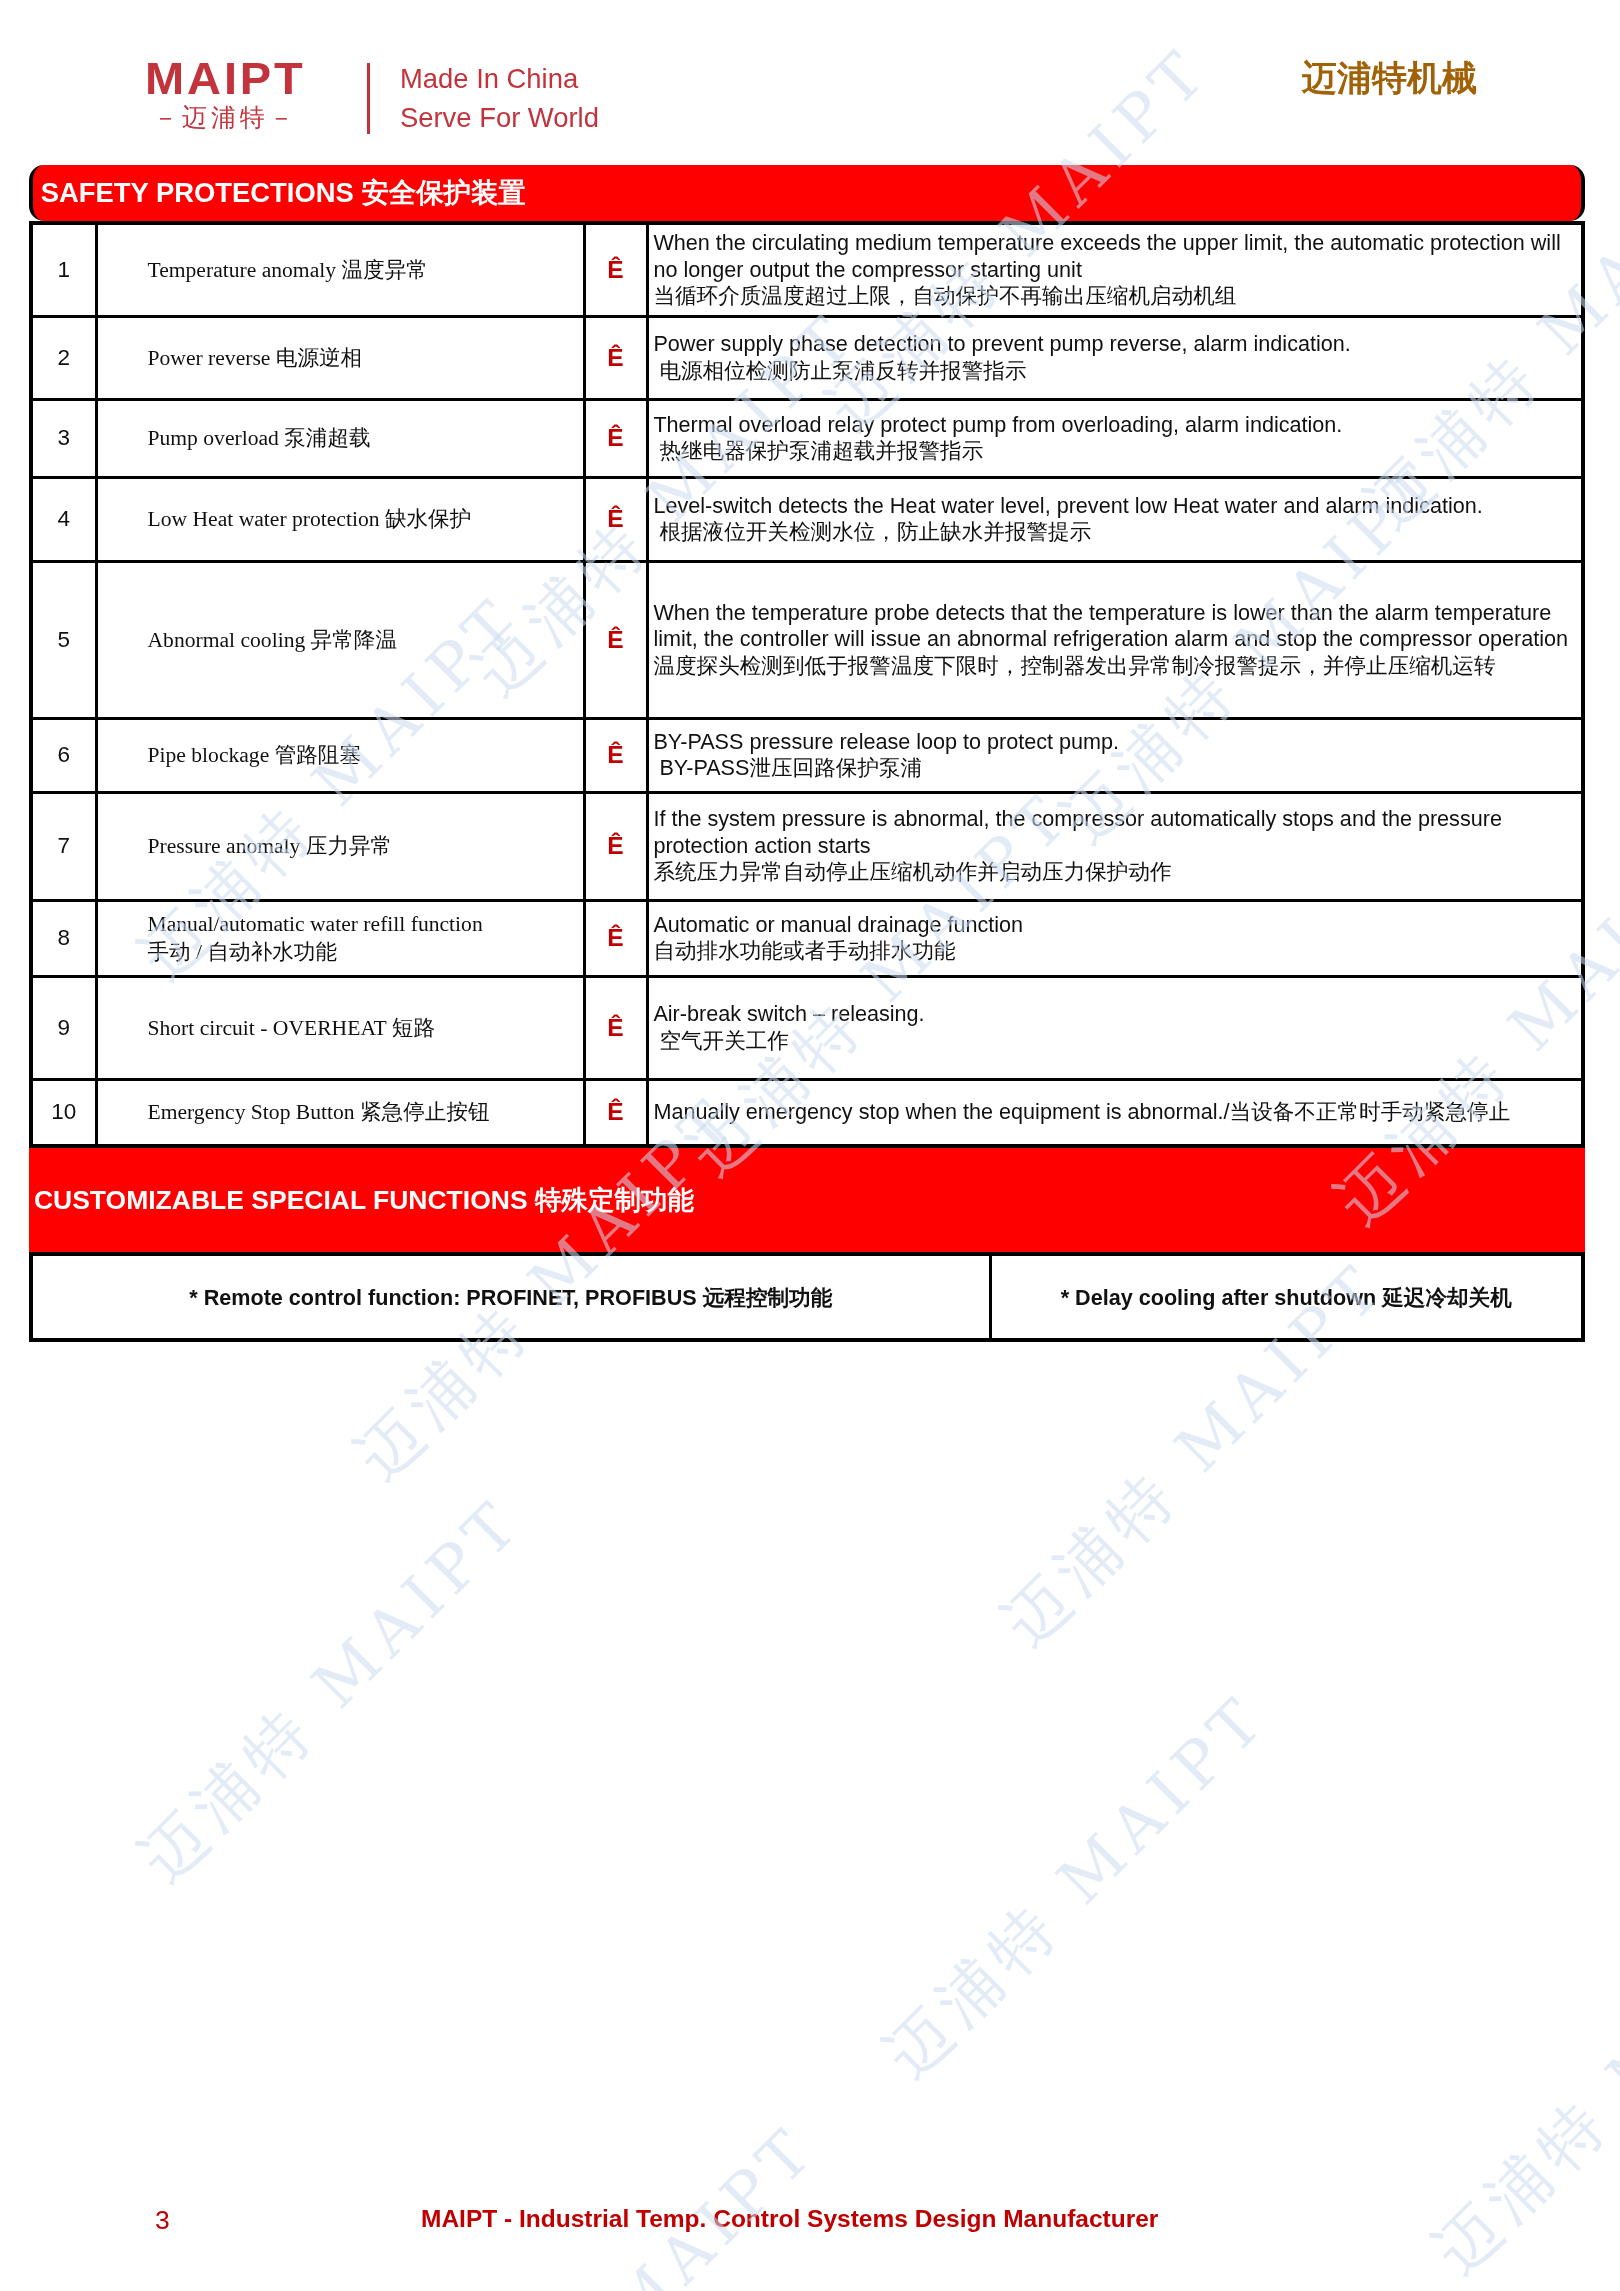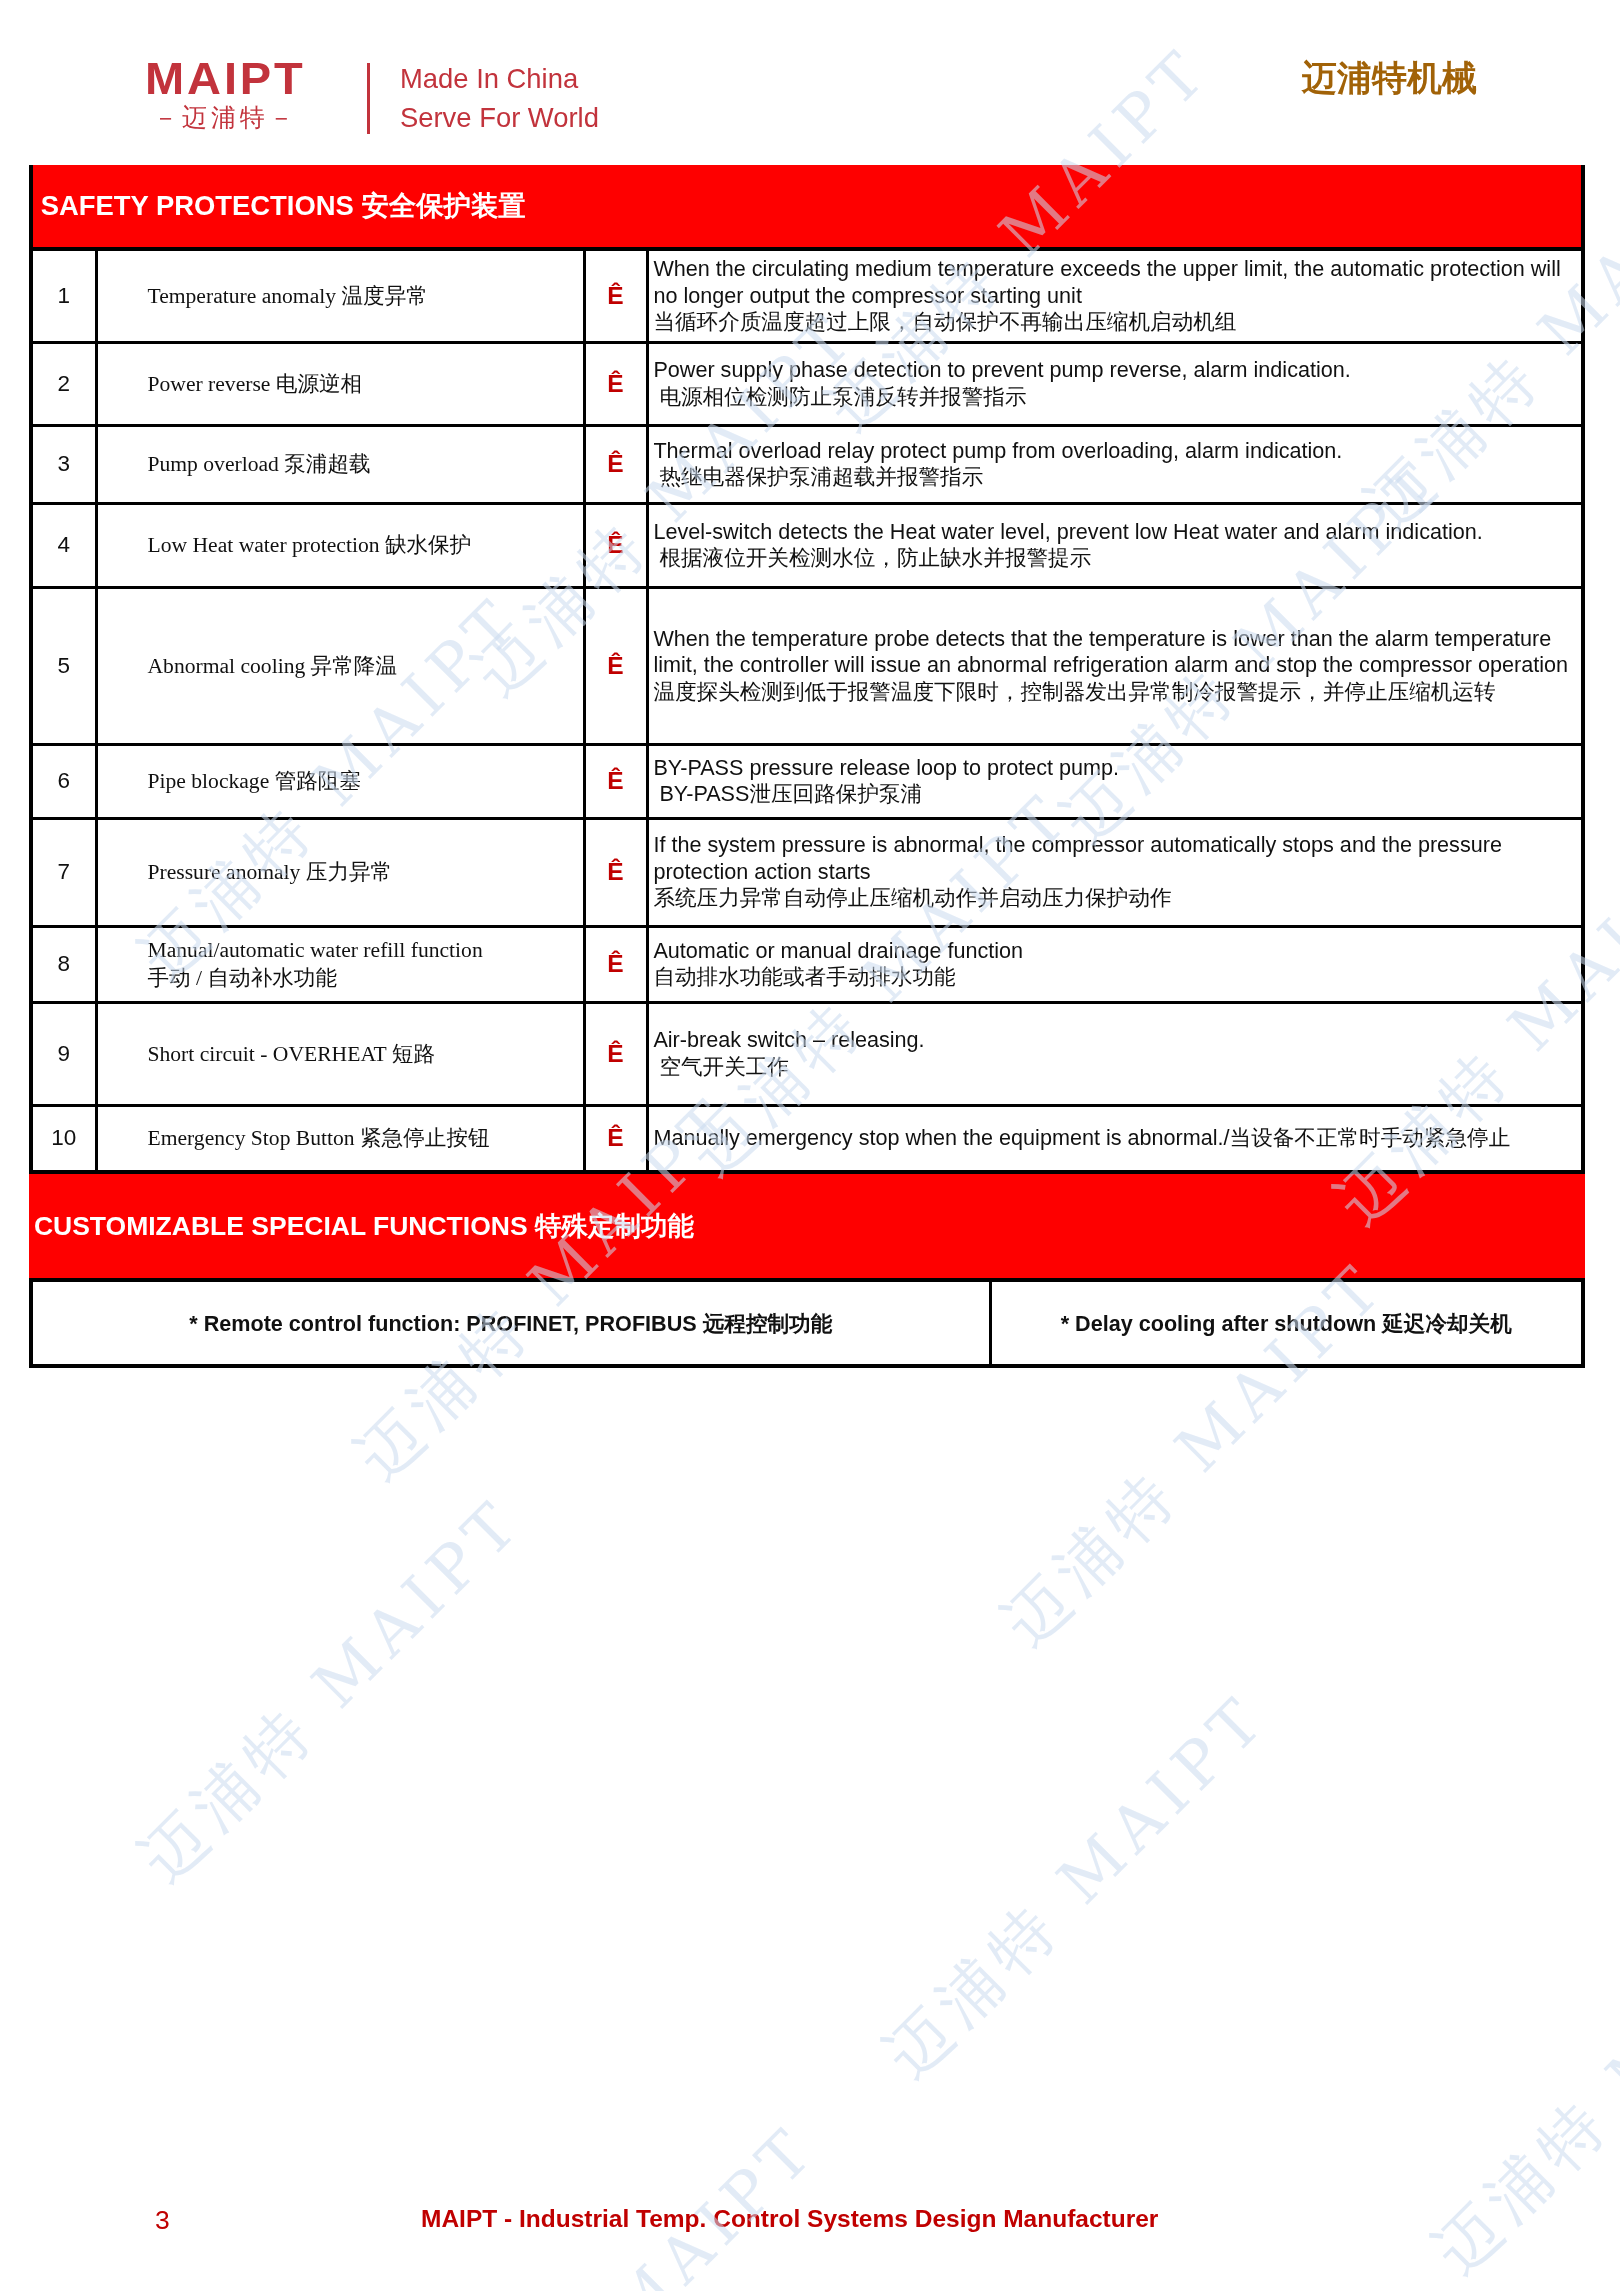--- a/index.html
+++ b/index.html
@@ -24,22 +24,22 @@
   .tagline { position: absolute; left: 400px; top: 59px; color: #c2333c; font-size: 27.4px; line-height: 39px; }
   .company-name { position: absolute; left: 1302px; top: 55px; color: #a16207; font-weight: bold; font-size: 35px; }
 
   
   .content { position: absolute; left: 29px; top: 165px; width: 1556px; z-index: 1; }
 
   .banner {
     background: #fe0000; color: #ffffff; font-weight: bold;
     display: flex; align-items: center;
   }
-  .banner-safety { height: 82px; font-size: 27.4px; padding-left: 7.8px;
-    border-left: 4.9px solid #000; border-right: 4.9px solid #000; }
+  .banner-safety { height: 56px; font-size: 27.4px; padding-left: 7.8px;
+    border-left: 4.9px solid #000; border-right: 4.9px solid #000; border-radius: 15px; }
   .banner-custom { height: 104px; font-size: 26.5px; padding-left: 4.9px; }
 
   table { border-collapse: collapse; width: 100%; table-layout: fixed; }
   table, th, td { border: 3.9px solid #000; }
   #safety-table { border-width: 4.9px; }
   #custom-table { border-width: 4.9px; border-radius: 25px; }
   td { vertical-align: middle; }
 
   
   .c-num  { text-align: center; font-size: 22.5px; }

